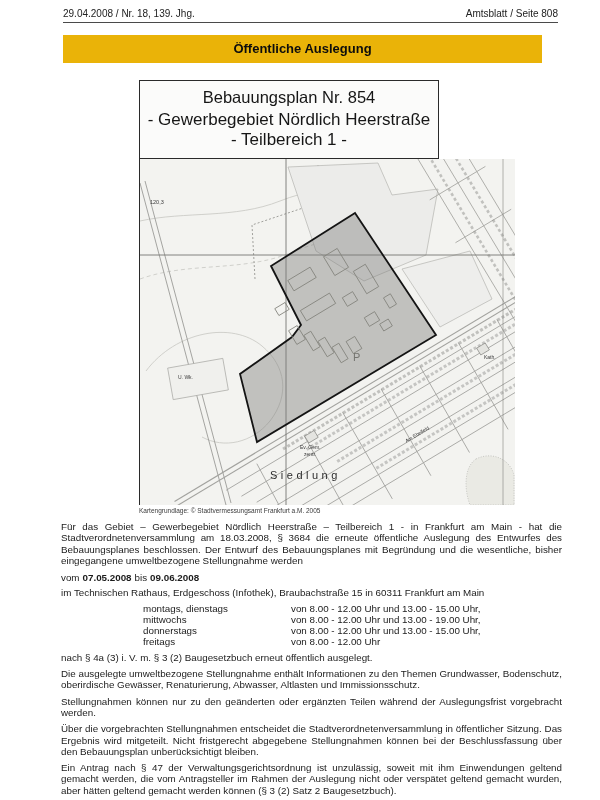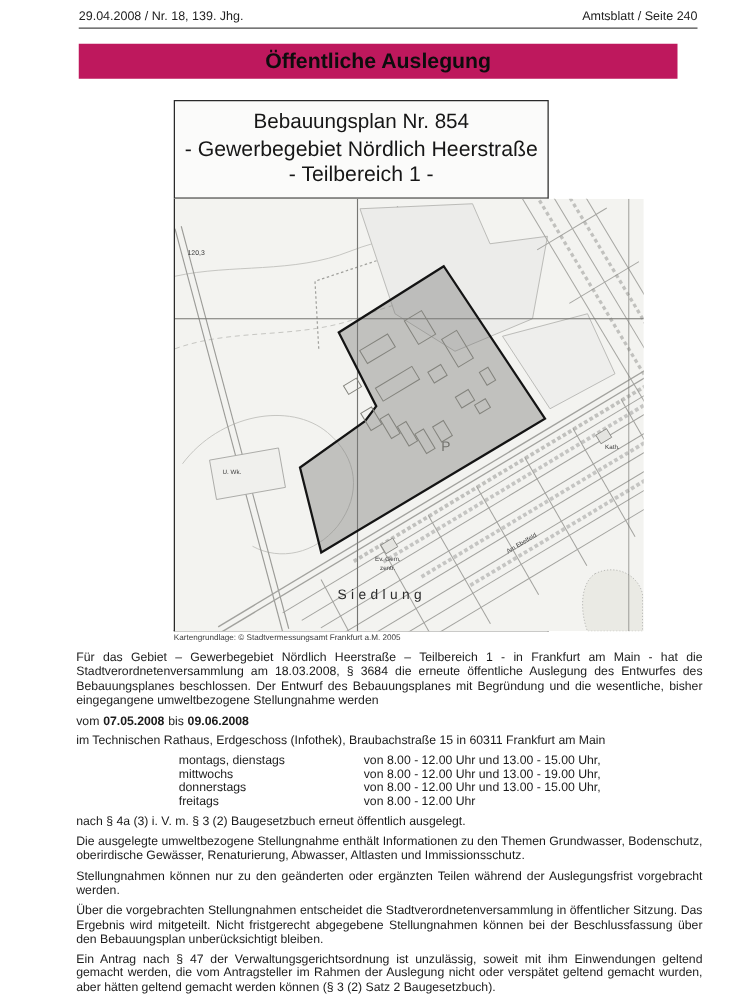--- a/index.html
+++ b/index.html
@@ -8,22 +8,22 @@
     position:relative; width:600px; height:800px; background:#ffffff;
     font-family:"Liberation Sans","DejaVu Sans",sans-serif; color:#1b1b1b;
     overflow:hidden; margin:0 auto;padding-left:17px;
   }
   .header {
     display:flex; justify-content:space-between; align-items:flex-end;
     margin:8px 42px 0 46px; padding-bottom:3px; border-bottom:1px solid #4a4a4a;
     font-size:10px; color:#222;
   }
   .banner {
-    margin:12px 58px 0 46px; height:28px; background:#be185d;
-    text-align:center; line-height:28px; font-size:17px; font-weight:bold; color:#0d0d0d;
+    margin:12px 58px 0 46px; height:28px; background:#eab308;
+    text-align:center; line-height:28px; font-size:13px; font-weight:bold; color:#0d0d0d;
   }
   .map-wrap { width:300px; margin:17px 0 0 122px; }
   .map-titlebox {
     border:1px solid #2a2a2a; background:#fbfbfa; text-align:center; padding:7px 4px 8px;
   }
   .map-title { font-size:16.5px; color:#161616; }
   .map-subtitle { font-size:17px; margin-top:3px; color:#161616; }
   .map-box { border:1px solid #2a2a2a; border-top:none; height:346px; background:#f3f3f0; }
   .map-box svg { display:block; }
   .map-caption { margin:2px 0 0 122px; font-size:6.5px; color:#3a3a3a; }
@@ -38,21 +38,21 @@
   .schedule-day { width:148px; flex:none; }
   .signature { margin:10px 0 0 412px; font-size:10px; line-height:11.5px; text-align:left; width:max-content; }
 </style>
 </head>
 <body>
 
 <div class="page">
 
   <div class="header">
     <span>29.04.2008 / Nr. 18, 139. Jhg.</span>
-    <span>Amtsblatt / Seite 240</span>
+    <span>Amtsblatt / Seite 808</span>
   </div>
 
   <div class="banner">
     <span>Öffentliche Auslegung</span>
   </div>
 
   <div class="map-wrap">
     <div class="map-titlebox">
       <div class="map-title">Bebauungsplan Nr. 854</div>
       <div class="map-subtitle">- Gewerbegebiet Nördlich Heerstraße - Teilbereich 1 -</div>

